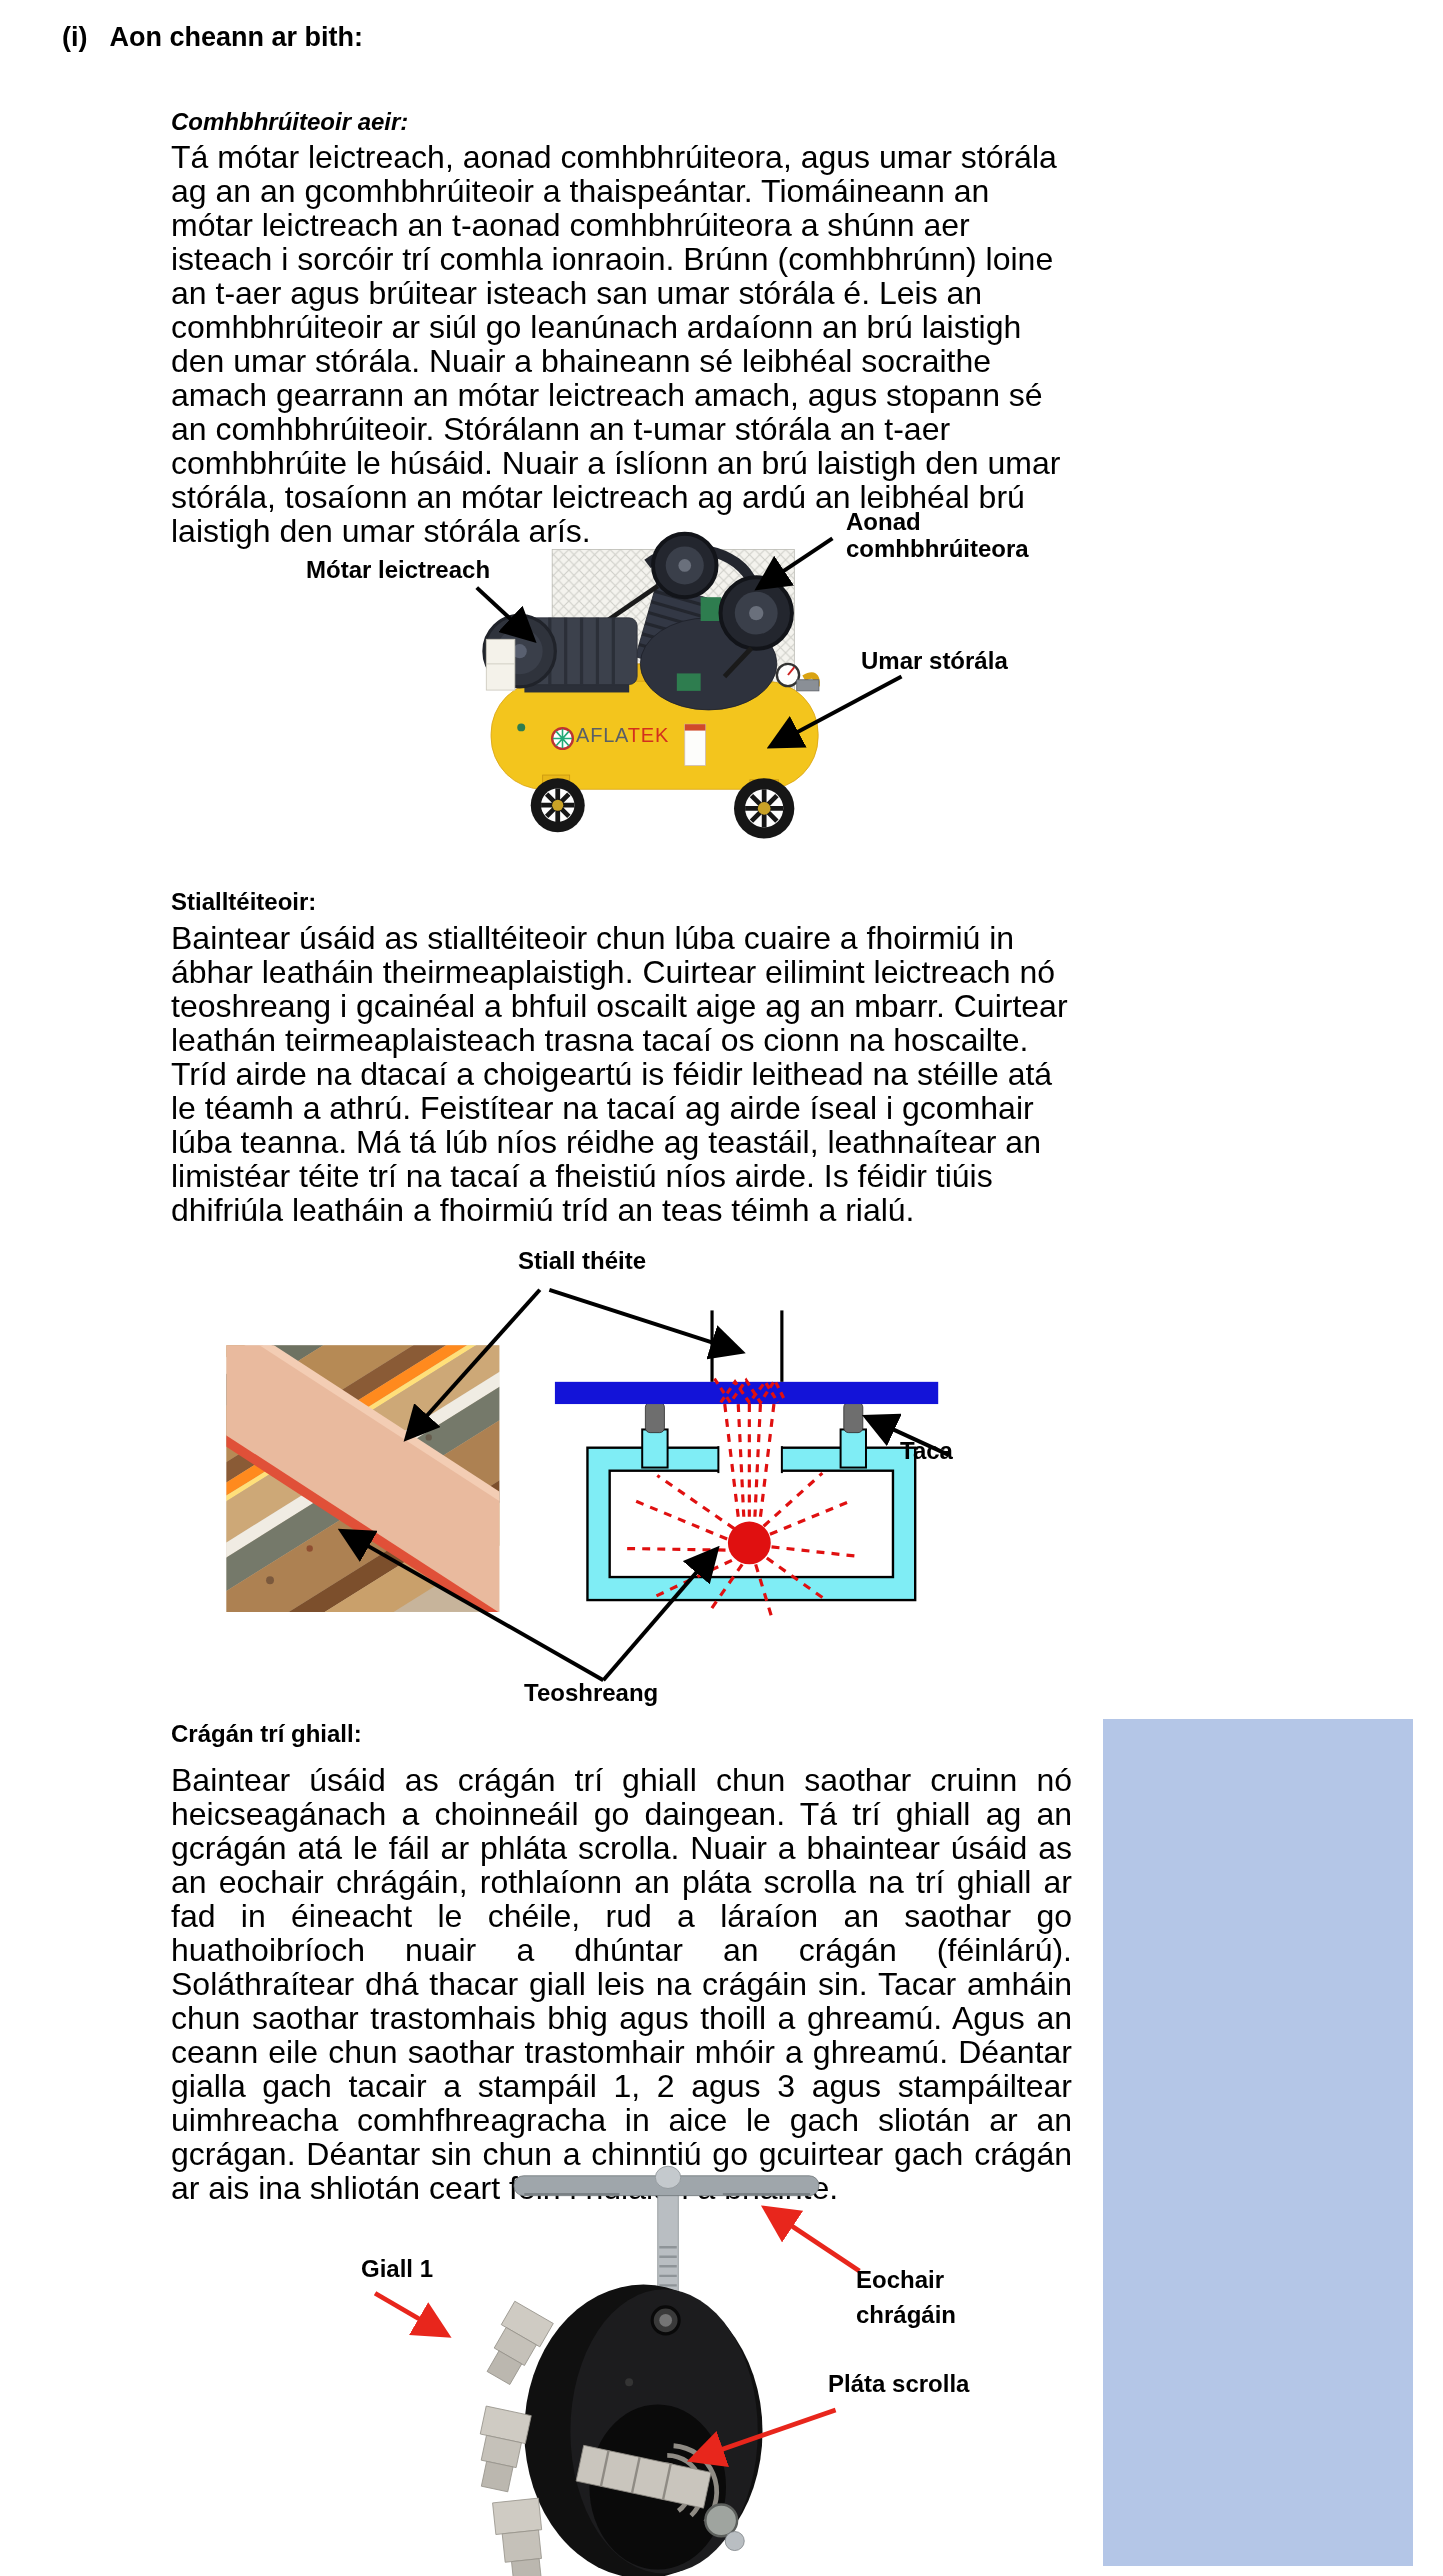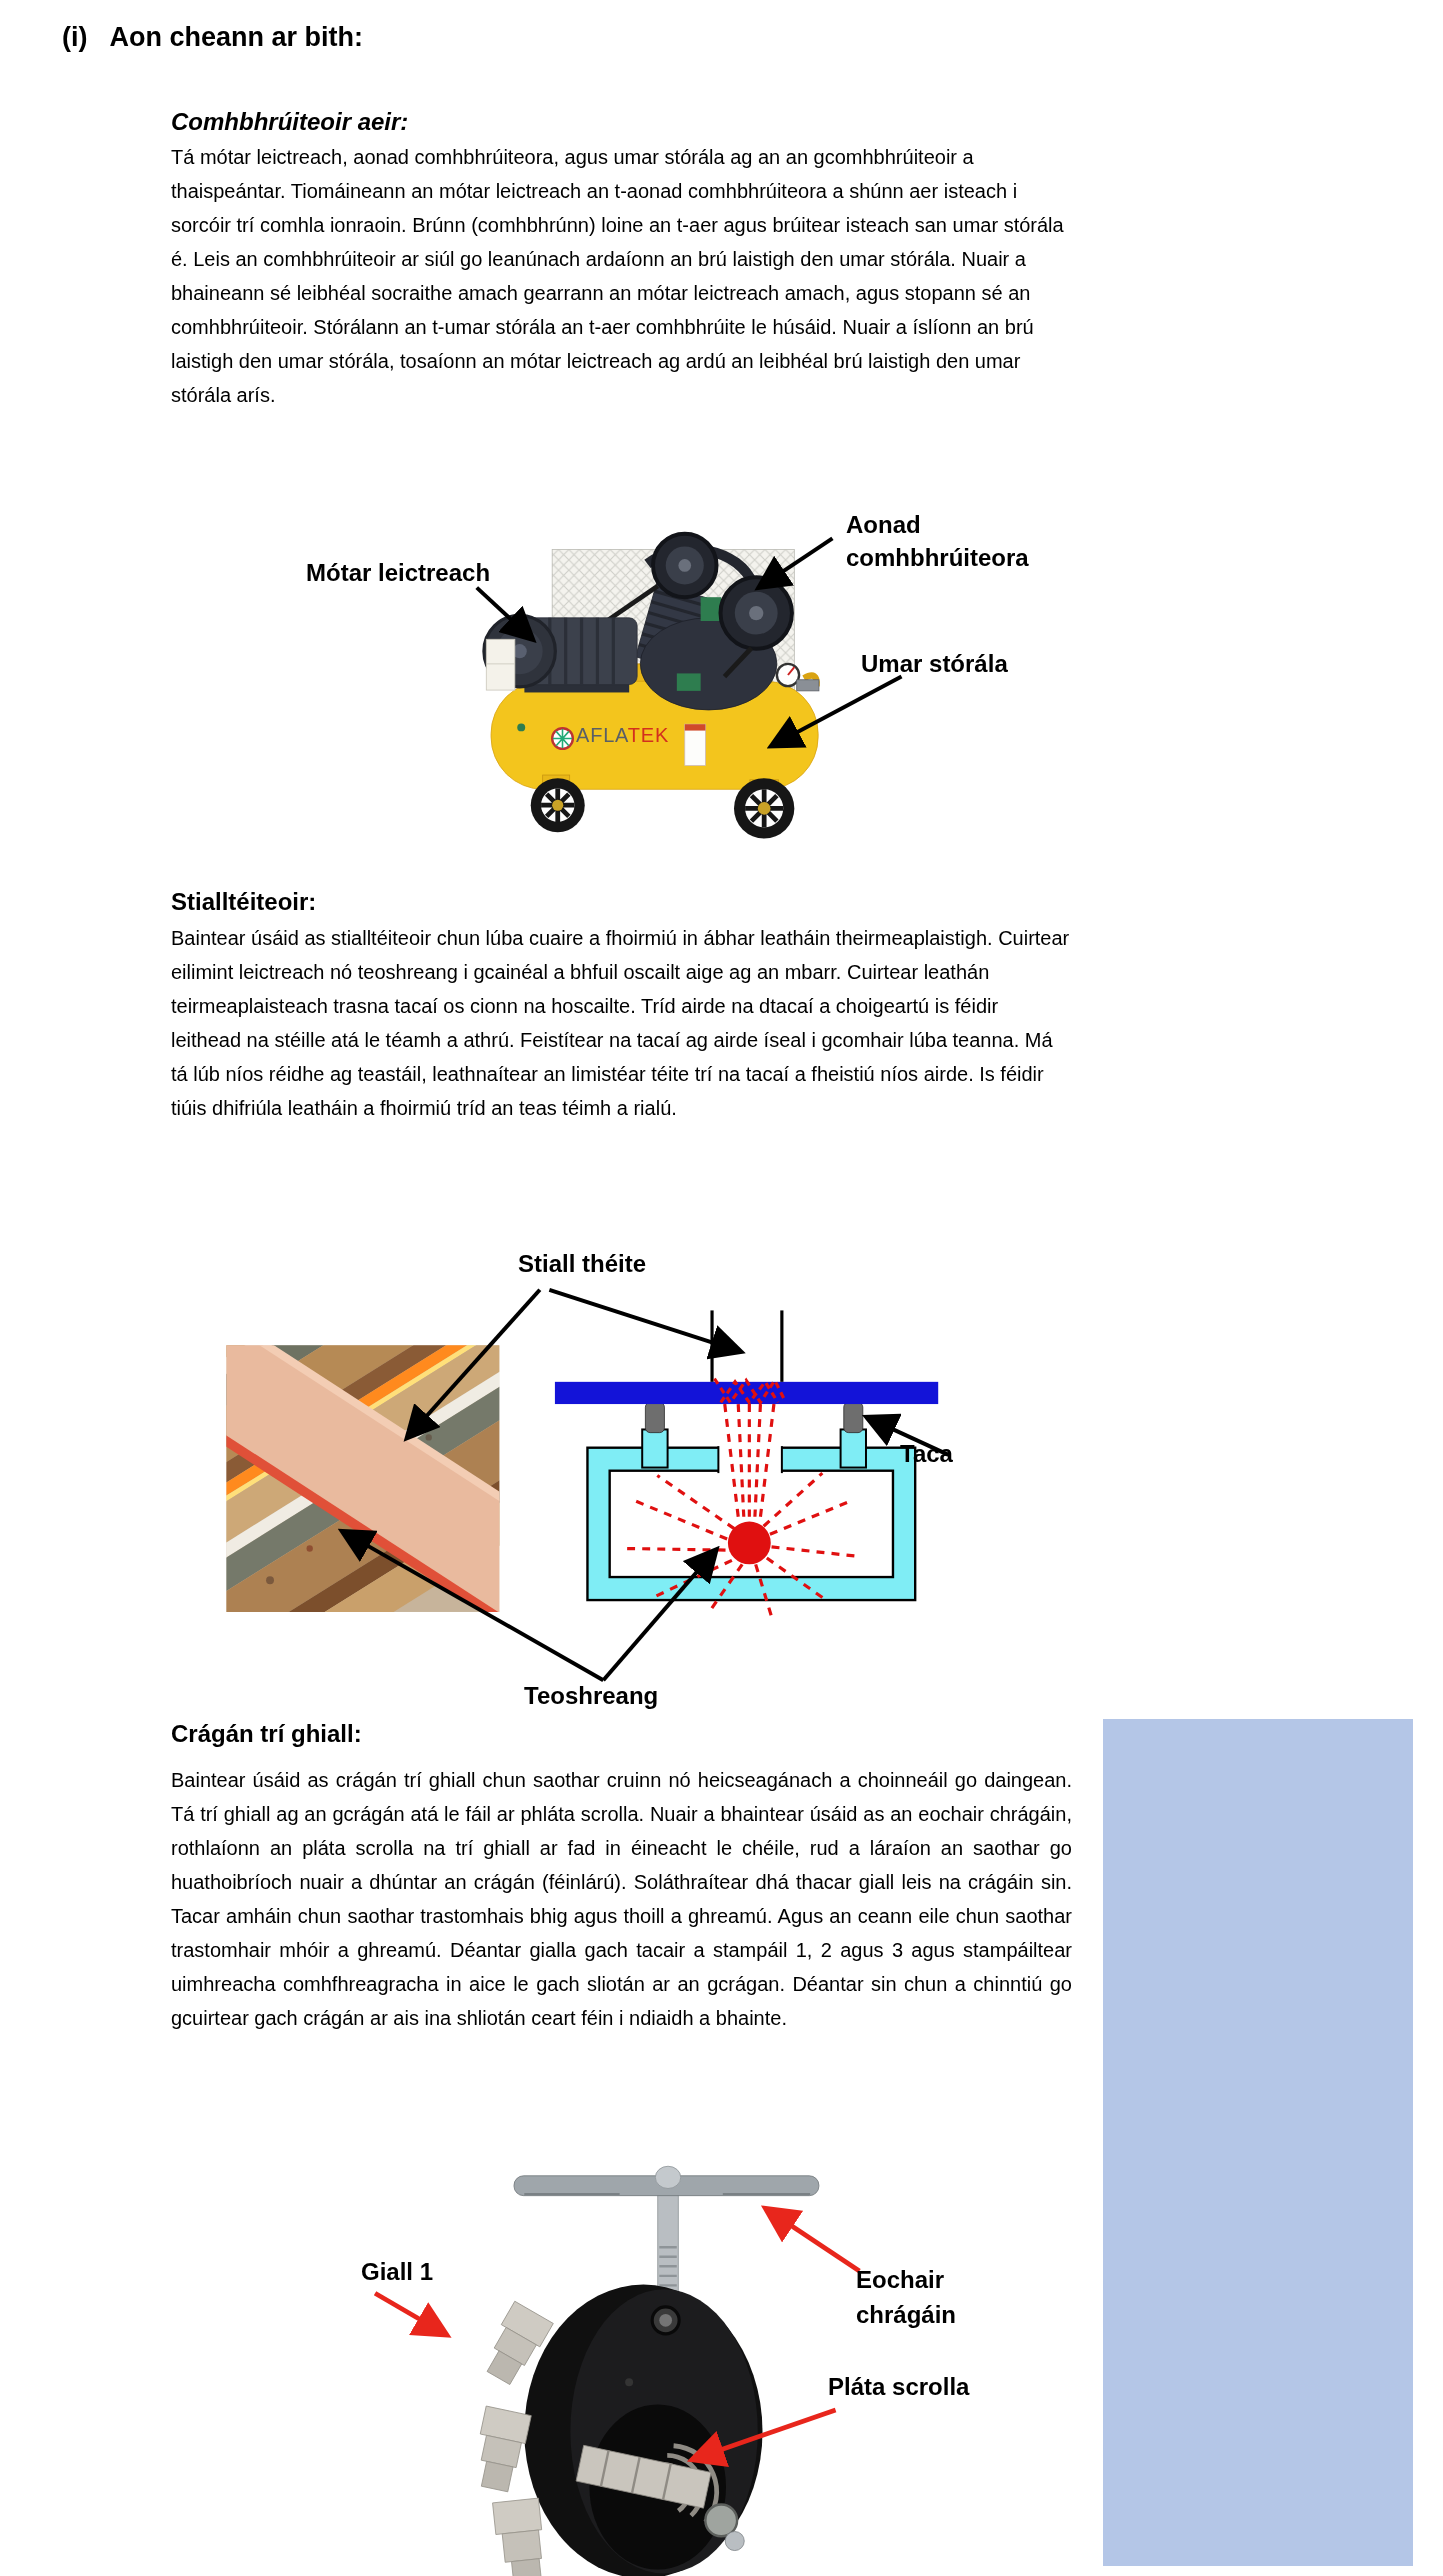--- a/index.html
+++ b/index.html
@@ -2,23 +2,23 @@
 <html style="font-size:12.7px"><head>
 <meta charset="utf-8">
 <style>
   html,body{margin:0;padding:0;background:#ffffff;}
   .page{position:relative;width:1444px;height:2576px;background:#fff;overflow:hidden;
         font-family:"Liberation Sans",sans-serif;color:#000;}
   .q-head{position:absolute;left:62px;top:22px;display:flex;gap:22px;
           font-size:27px;font-weight:bold;}
   .sec-head{position:absolute;left:171px;font-size:24px;font-weight:bold;}
   .sec-head.italic{font-style:italic;}
-  .body-text{position:absolute;left:171px;width:901px;font-size:20px;line-height:34px;}
+  .body-text{position:absolute;left:171px;width:901px;font-size:32px;line-height:34px;}
   .body-text.justify{text-align:justify;}
-  .fig-label{position:absolute;font-size:24px;font-weight:bold;line-height:33px;}
+  .fig-label{position:absolute;font-size:24px;font-weight:bold;line-height:27px;}
   .sidebar-box{position:absolute;left:1103px;width:310px;background:#B4C6E7;box-sizing:border-box;
                padding:6.4px 8px 0 9.5px;}
   .sb-1{top:102px;height:1611px;}
   .sb-2{top:1719px;height:847px;}
   .sidebar-note{font-size:23px;line-height:35px;color:#000;}
   .sidebar-marks{font-size:23px;line-height:35px;font-weight:bold;color:#FF0000;}
   .fig{position:absolute;}
   svg{display:block;}
 </style>
 </head>

